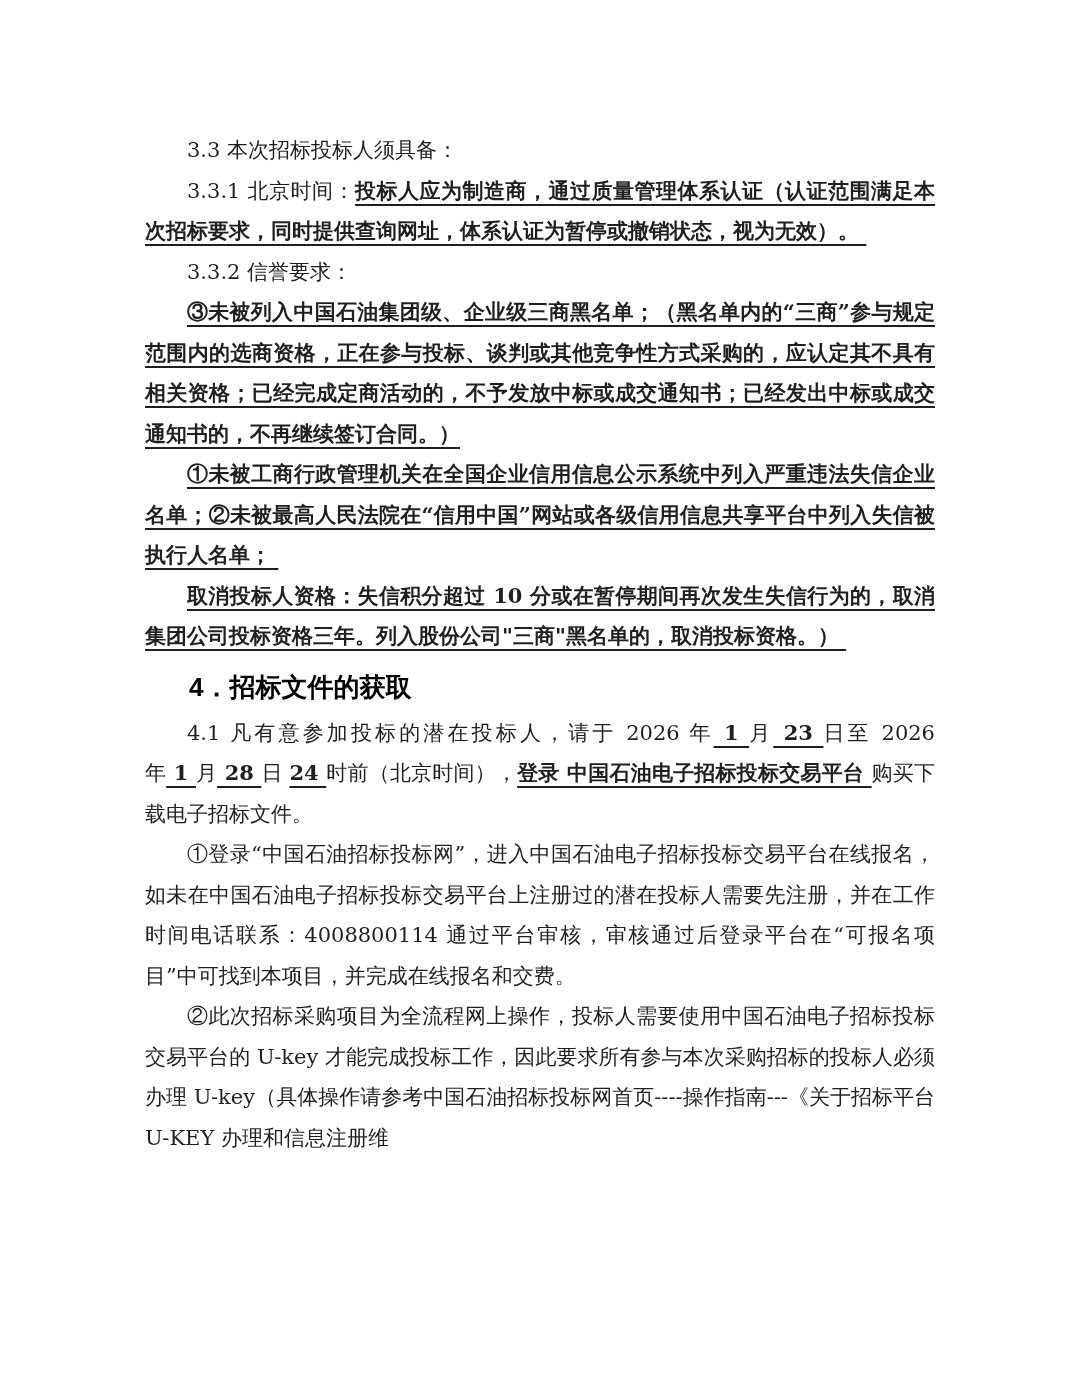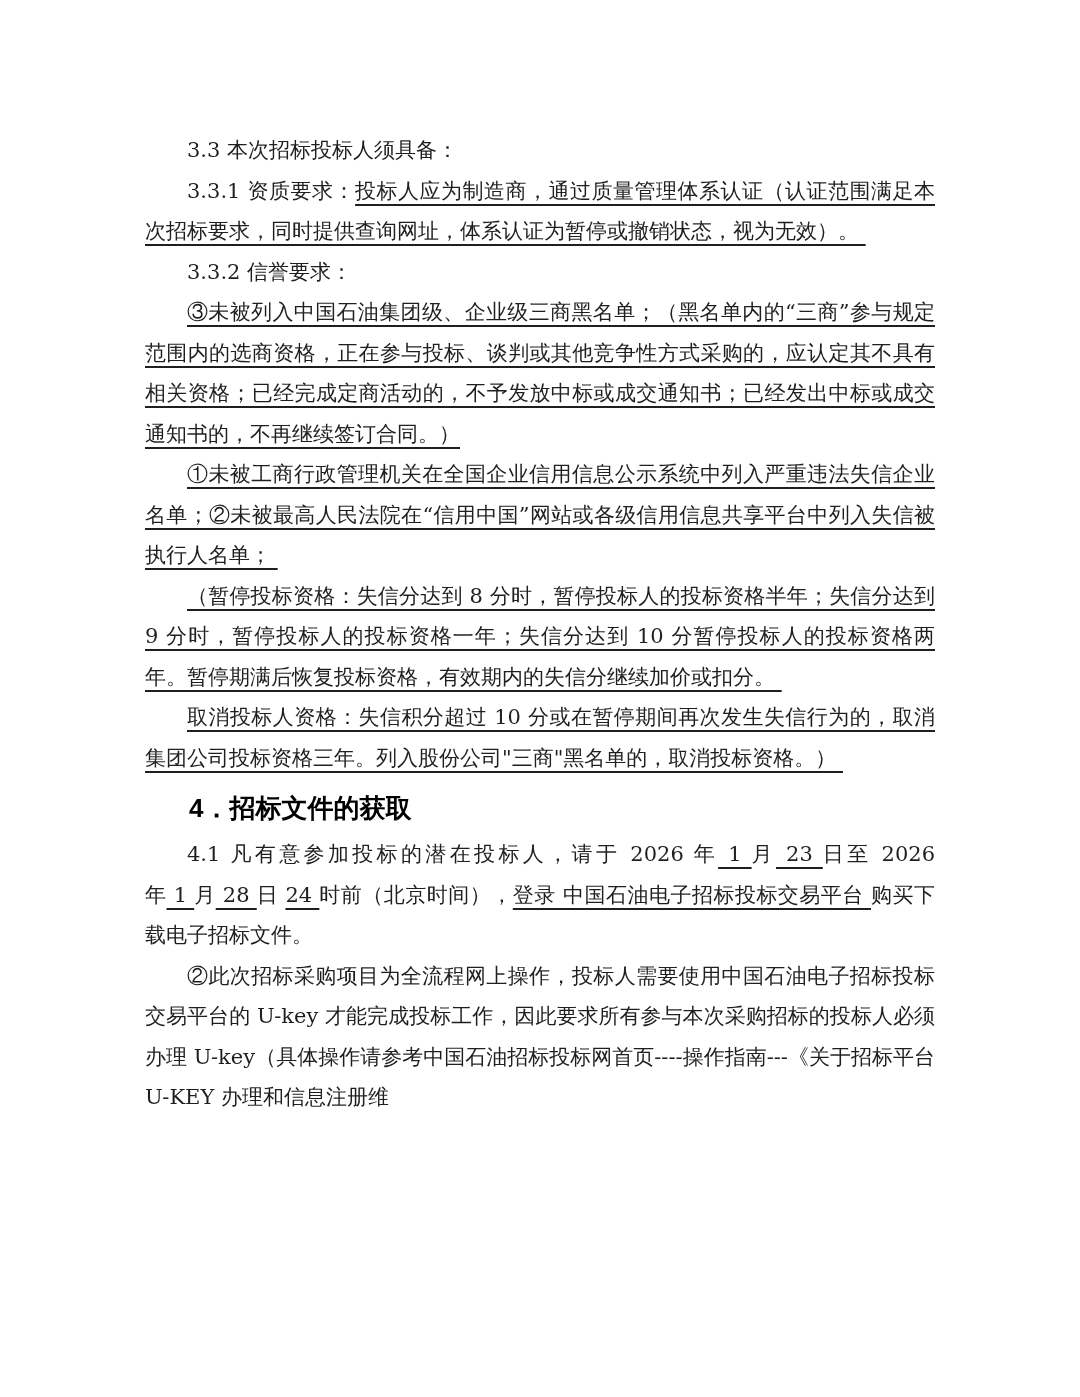--- a/index.html
+++ b/index.html
@@ -42,31 +42,32 @@
     color: #000000;
     text-indent: 44px;
     text-align: left;
   }
   .run { }
   .u {
     text-decoration: underline;
     text-underline-offset: 6px;
     text-decoration-thickness: 1.5px;
     text-decoration-color: #1f1f1f;
+    font-weight: bold;
   }
 </style>
 </head>
 <body>
 
 <div class="page">
   <div class="doc" id="doc">
       <p class="para"><span class="run">3.3  本次招标投标人须具备：</span></p>
-      <p class="para"><span class="run">3.3.1  资质要求：</span><span class="run u">投标人应为制造商，通过质量管理体系认证（认证范围满足本次招标要求，同时提供查询网址，体系认证为暂停或撤销状态，视为无效）。&nbsp;</span></p>
+      <p class="para"><span class="run">3.3.1  北京时间：</span><span class="run u">投标人应为制造商，通过质量管理体系认证（认证范围满足本次招标要求，同时提供查询网址，体系认证为暂停或撤销状态，视为无效）。&nbsp;</span></p>
       <p class="para"><span class="run">3.3.2  信誉要求：</span></p>
       <p class="para"><span class="run u">③未被列入中国石油集团级、企业级三商黑名单；（黑名单内的“三商”参与规定范围内的选商资格，正在参与投标、谈判或其他竞争性方式采购的，应认定其不具有相关资格；已经完成定商活动的，不予发放中标或成交通知书；已经发出中标或成交通知书的，不再继续签订合同。）</span></p>
       <p class="para"><span class="run u">①未被工商行政管理机关在全国企业信用信息公示系统中列入严重违法失信企业名单；②未被最高人民法院在“信用中国”网站或各级信用信息共享平台中列入失信被执行人名单；&nbsp;</span></p>
-      <p class="para"><span class="run u">（暂停投标资格：失信分达到 8 分时，暂停投标人的投标资格半年；失信分达到 9 分时，暂停投标人的投标资格一年；失信分达到 10 分暂停投标人的投标资格两年。暂停期满后恢复投标资格，有效期内的失信分继续加价或扣分。&nbsp;</span></p>
       <p class="para"><span class="run u">取消投标人资格：失信积分超过 10 分或在暂停期间再次发生失信行为的，取消集团公司投标资格三年。列入股份公司"三商"黑名单的，取消投标资格。）&nbsp;</span></p>
       <h2 class="heading"><span class="run">4．招标文件的获取</span></h2>
       <p class="para"><span class="run">4.1 凡有意参加投标的潜在投标人，请于 2026 年</span><span class="run u">&nbsp;1&nbsp;</span><span class="run">月</span><span class="run u">&nbsp;23&nbsp;</span><span class="run">日至 2026 年</span><span class="run u">&nbsp;1&nbsp;</span><span class="run">月</span><span class="run u">&nbsp;28&nbsp;</span><span class="run">日 </span><span class="run u">24&nbsp;</span><span class="run">时前（北京时间），</span><span class="run u">登录&nbsp;中国石油电子招标投标交易平台&nbsp;</span><span class="run">购买下载电子招标文件。</span></p>
+      <p class="para"><span class="run">①登录“中国石油招标投标网”，进入中国石油电子招标投标交易平台在线报名，如未在中国石油电子招标投标交易平台上注册过的潜在投标人需要先注册，并在工作时间电话联系：4008800114 通过平台审核，审核通过后登录平台在“可报名项目”中可找到本项目，并完成在线报名和交费。</span></p>
       <p class="para"><span class="run">②此次招标采购项目为全流程网上操作，投标人需要使用中国石油电子招标投标交易平台的 U-key 才能完成投标工作，因此要求所有参与本次采购招标的投标人必须办理 U-key（具体操作请参考中国石油招标投标网首页----操作指南---《关于招标平台 U-KEY 办理和信息注册维</span></p>
     </div>
 </div>
 
 </body></html>

